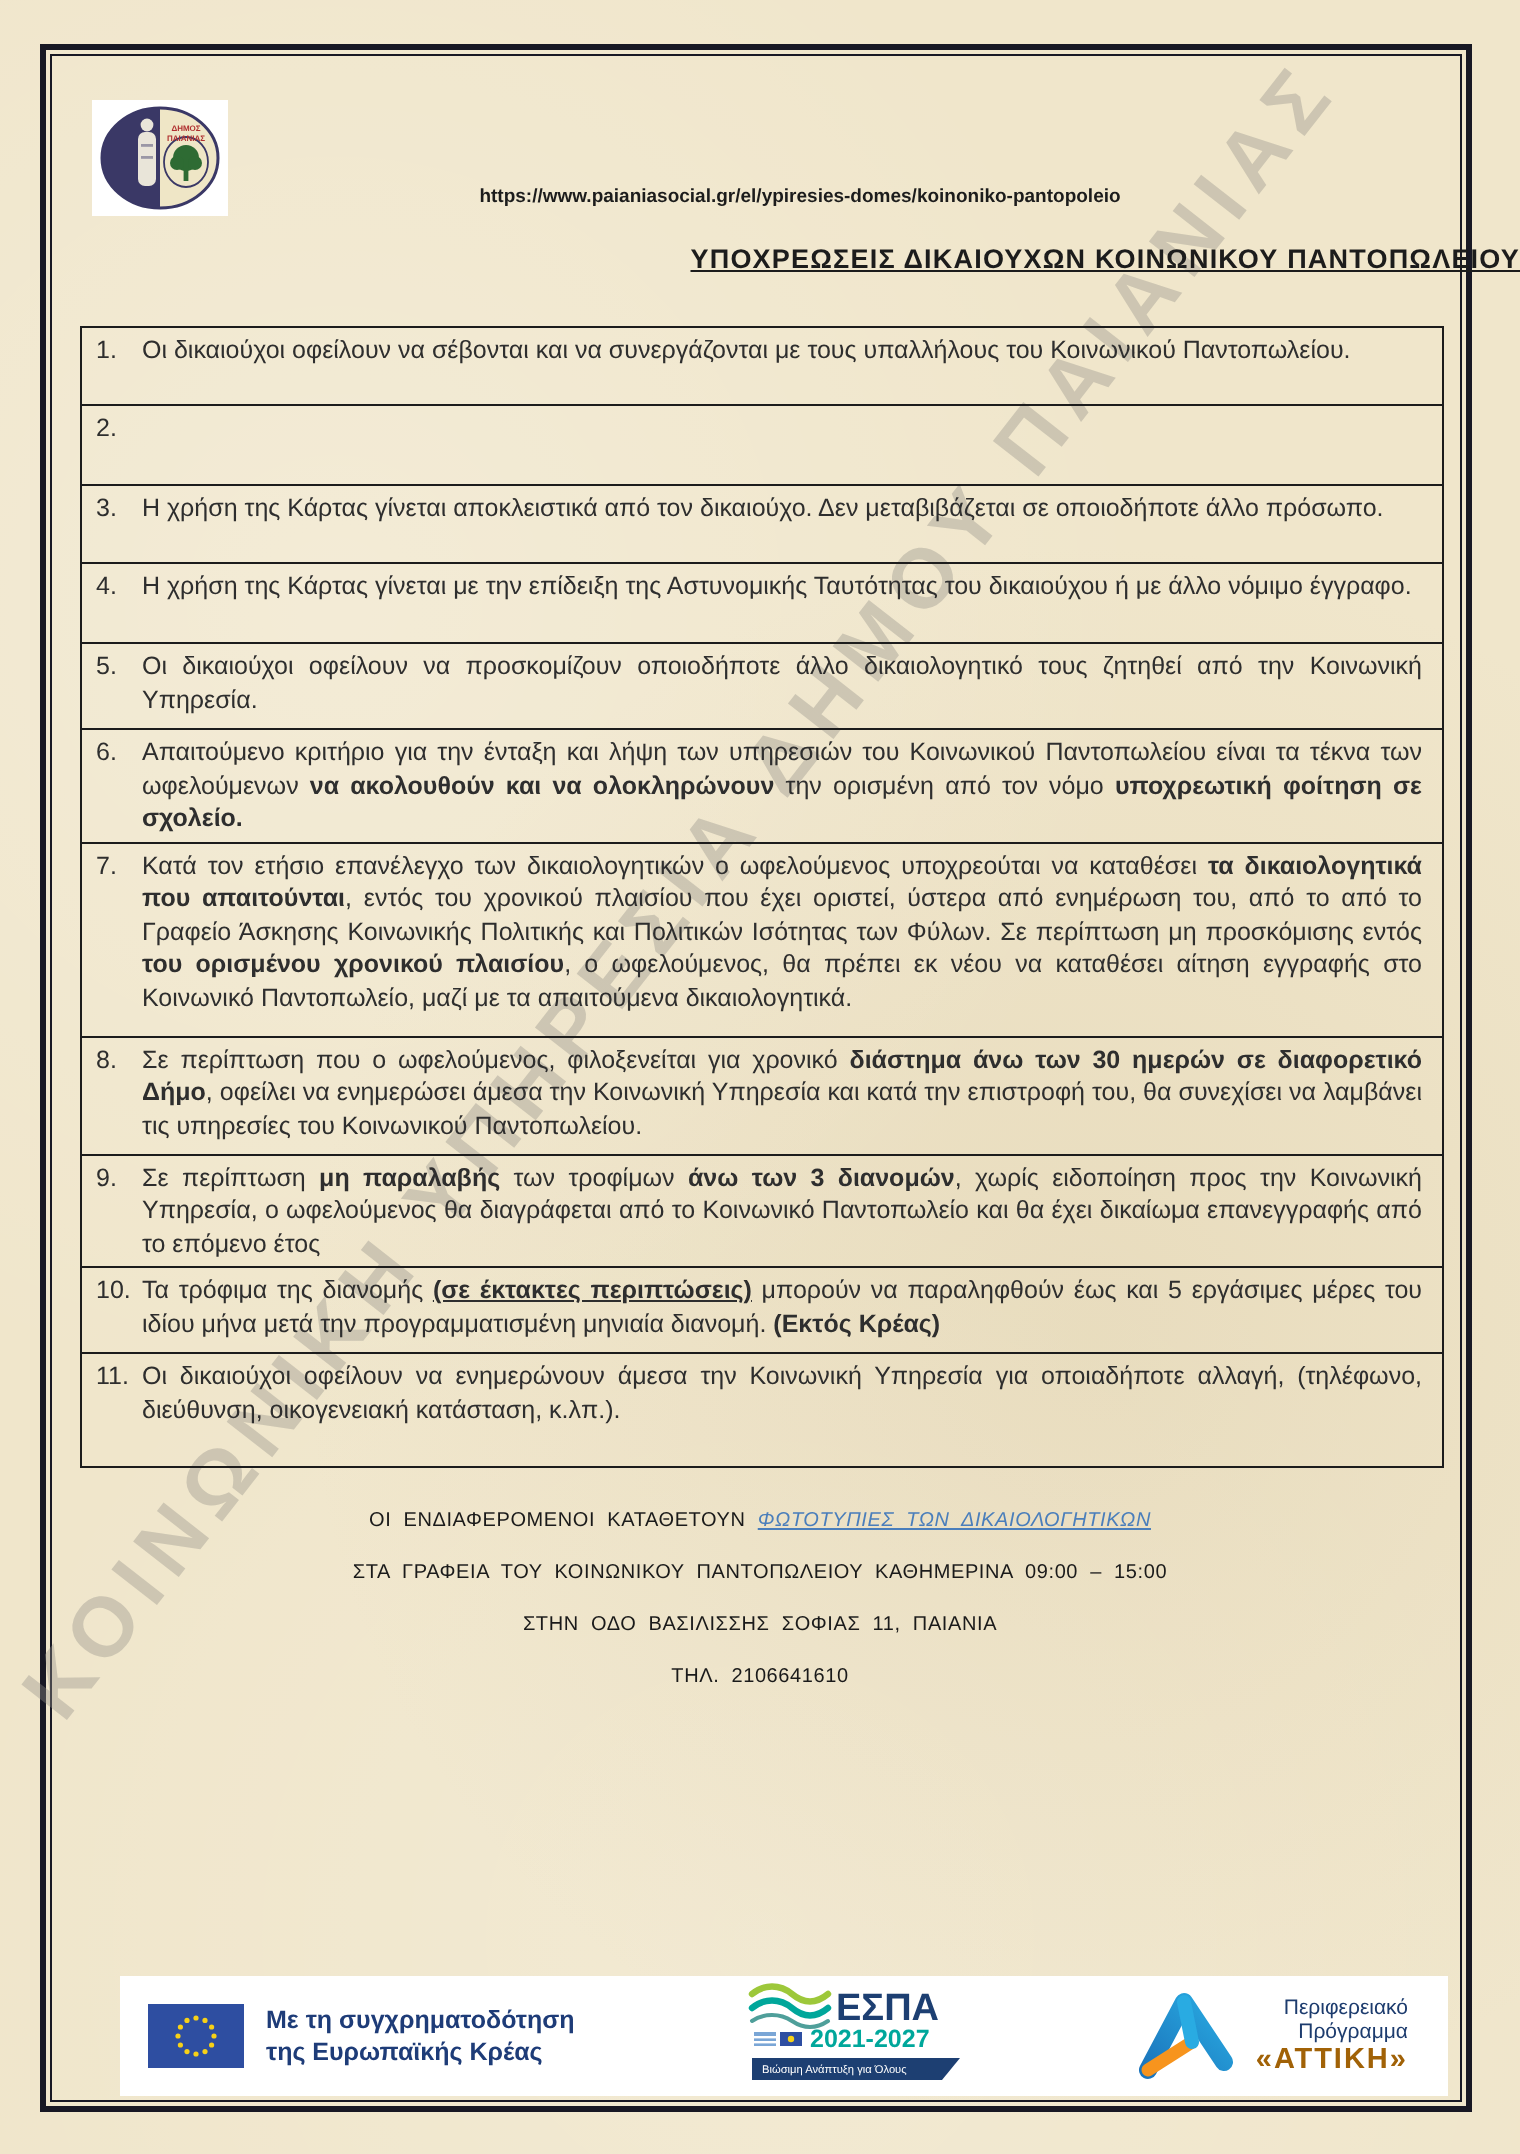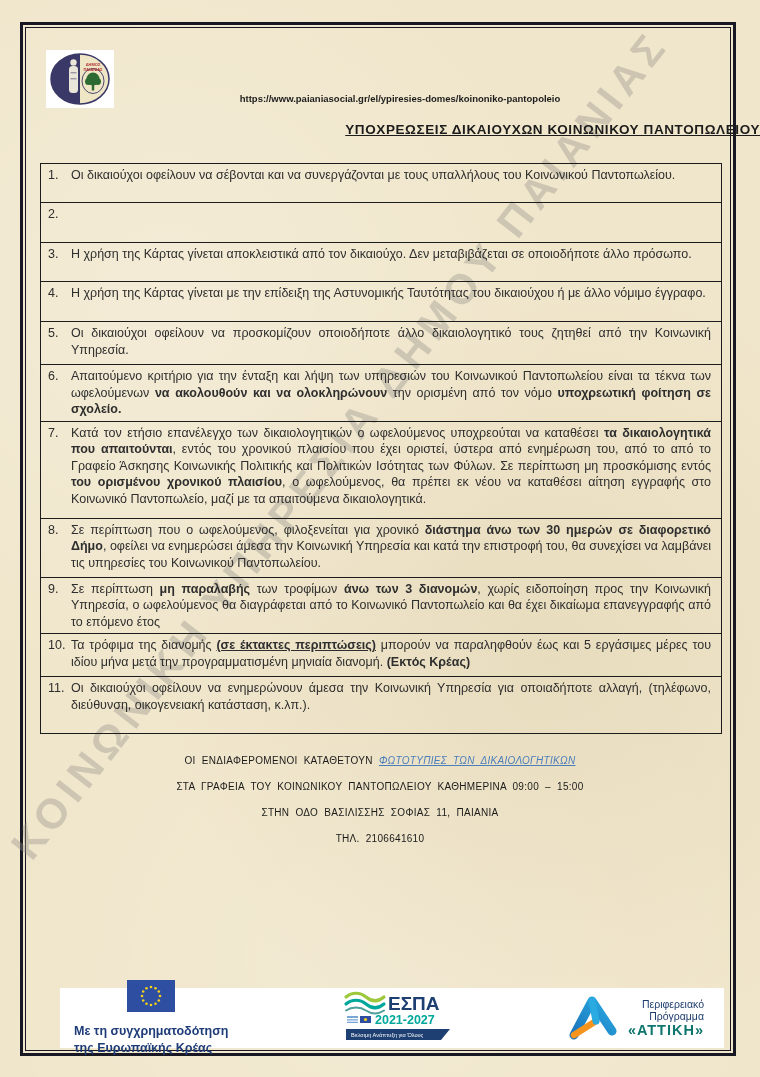--- a/index.html
+++ b/index.html
@@ -45,27 +45,27 @@
   .b{font-weight:bold;}
   .u{text-decoration:underline;}
   
   .contact{position:absolute;left:0;top:748px;width:100%;text-align:center;z-index:2;
     font-size:10px;font-weight:normal;color:#1a1a1a;line-height:26px;word-spacing:3px;letter-spacing:0.3px;}
   .contact .link{color:#4a7ebb;font-style:italic;text-decoration:underline;cursor:pointer;}
   
   .footer{position:absolute;left:60px;top:988px;width:664px;height:60px;z-index:2;
     background:#ffffff;display:flex;align-items:center;justify-content:space-between;
     padding:0 14px;box-sizing:border-box;}
-  .eu-block{display:flex;align-items:center;gap:11px;flex-direction:column;}
+  .eu-block{display:flex;align-items:center;gap:11px;}
   .eu-text{font-size:12.5px;font-weight:bold;color:#1e3c78;line-height:1.3;}
   .espa-block{margin-left:6px;}
   .attiki-block{display:flex;align-items:center;gap:8px;margin-right:6px;}
   .attiki-text{line-height:1.15;}
   .attiki-l1{font-size:10.5px;color:#1d3c6e;text-align:right;}
-  .attiki-l3{font-size:14.5px;color:#0f766e;font-weight:bold;letter-spacing:1px;}
+  .attiki-l3{font-size:14.5px;color:#a16207;font-weight:bold;letter-spacing:1px;}
 </style>
 </head>
 <body>
 
 <div class="page">
 
   <div class="frame">
     <div class="frame-inner"></div>
   </div>
 

